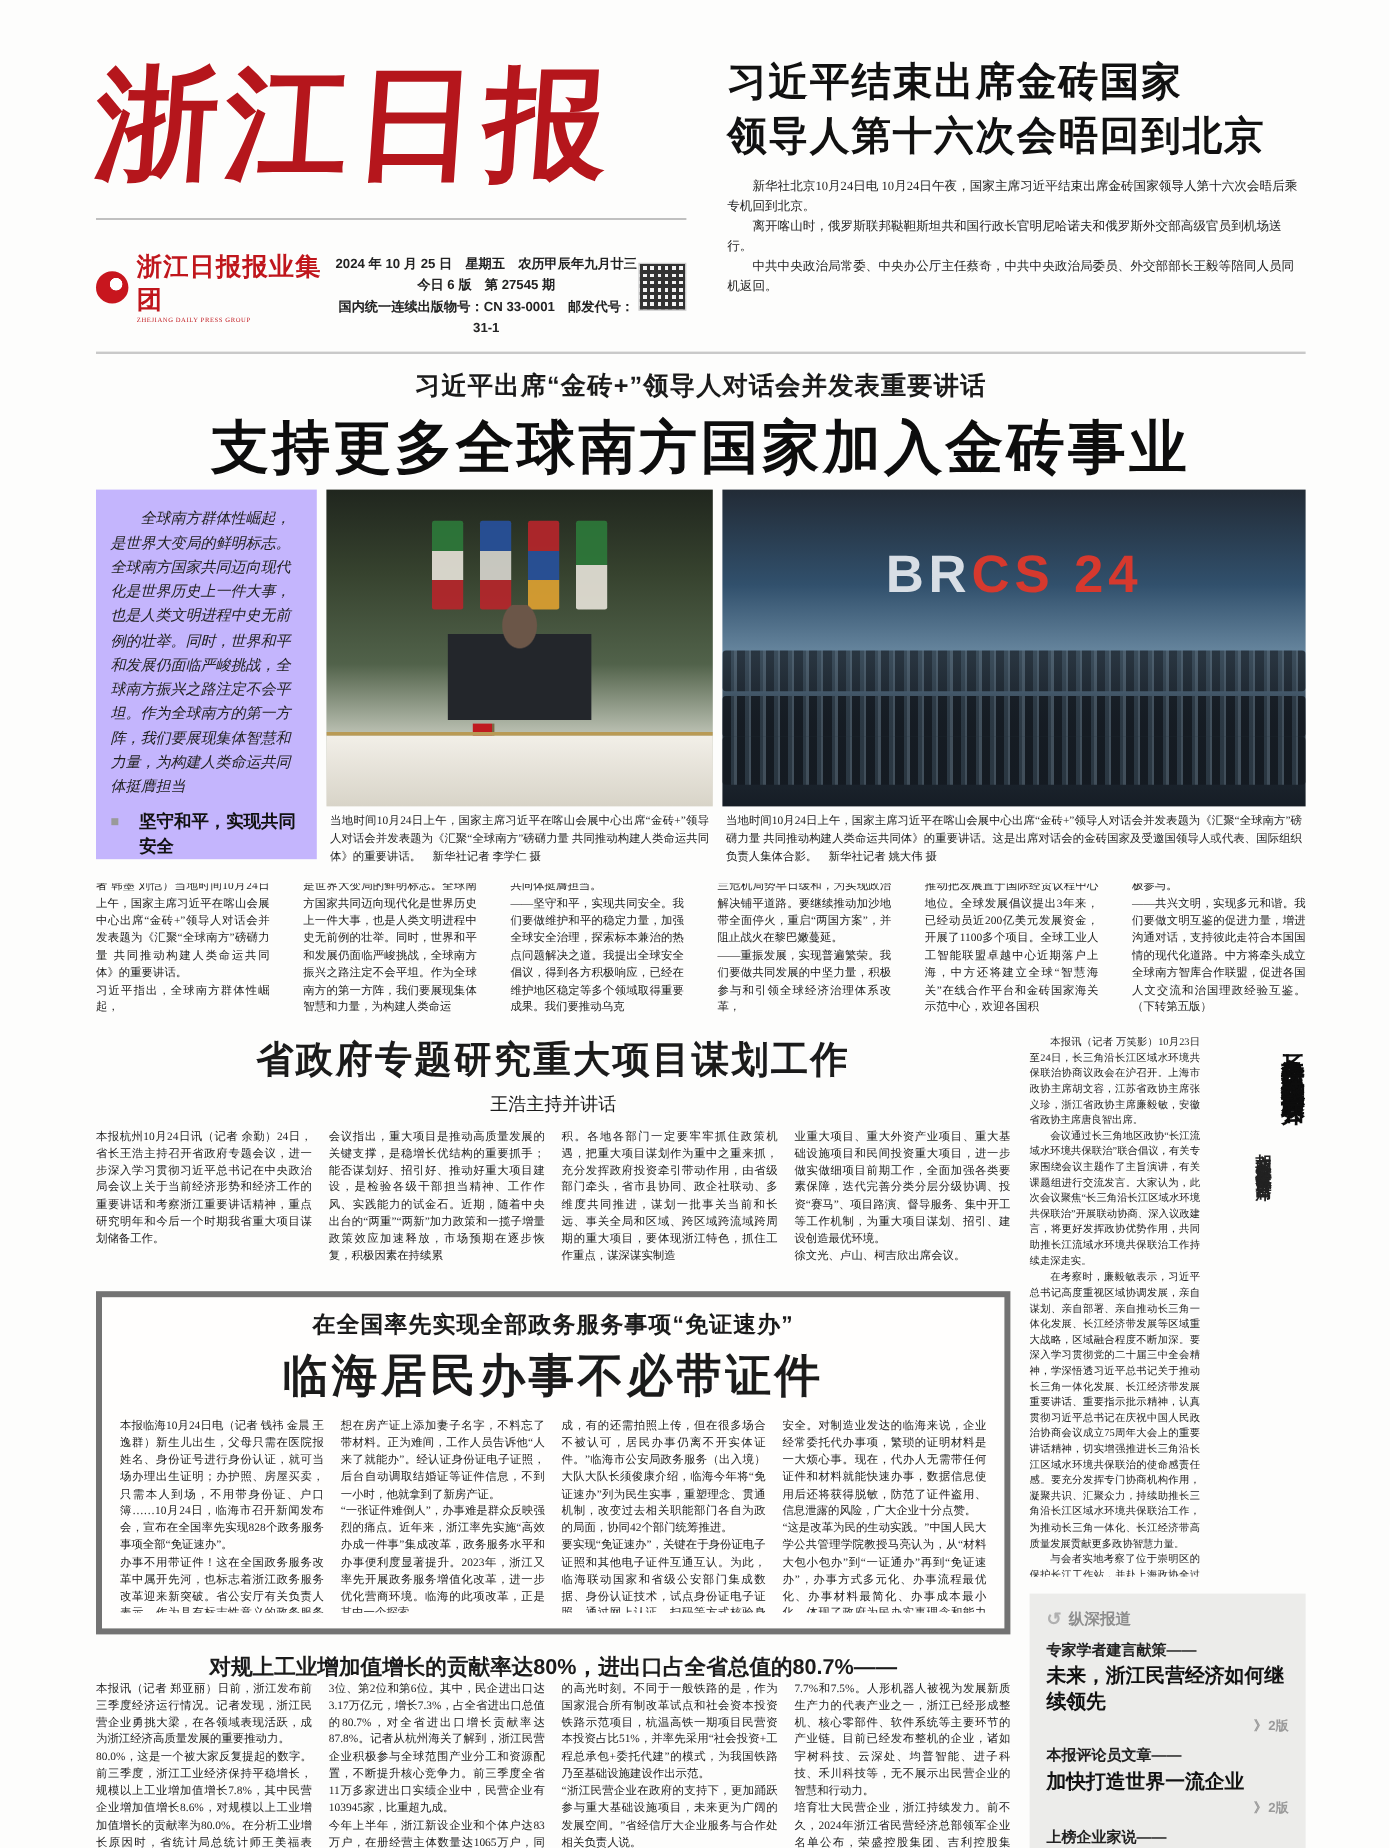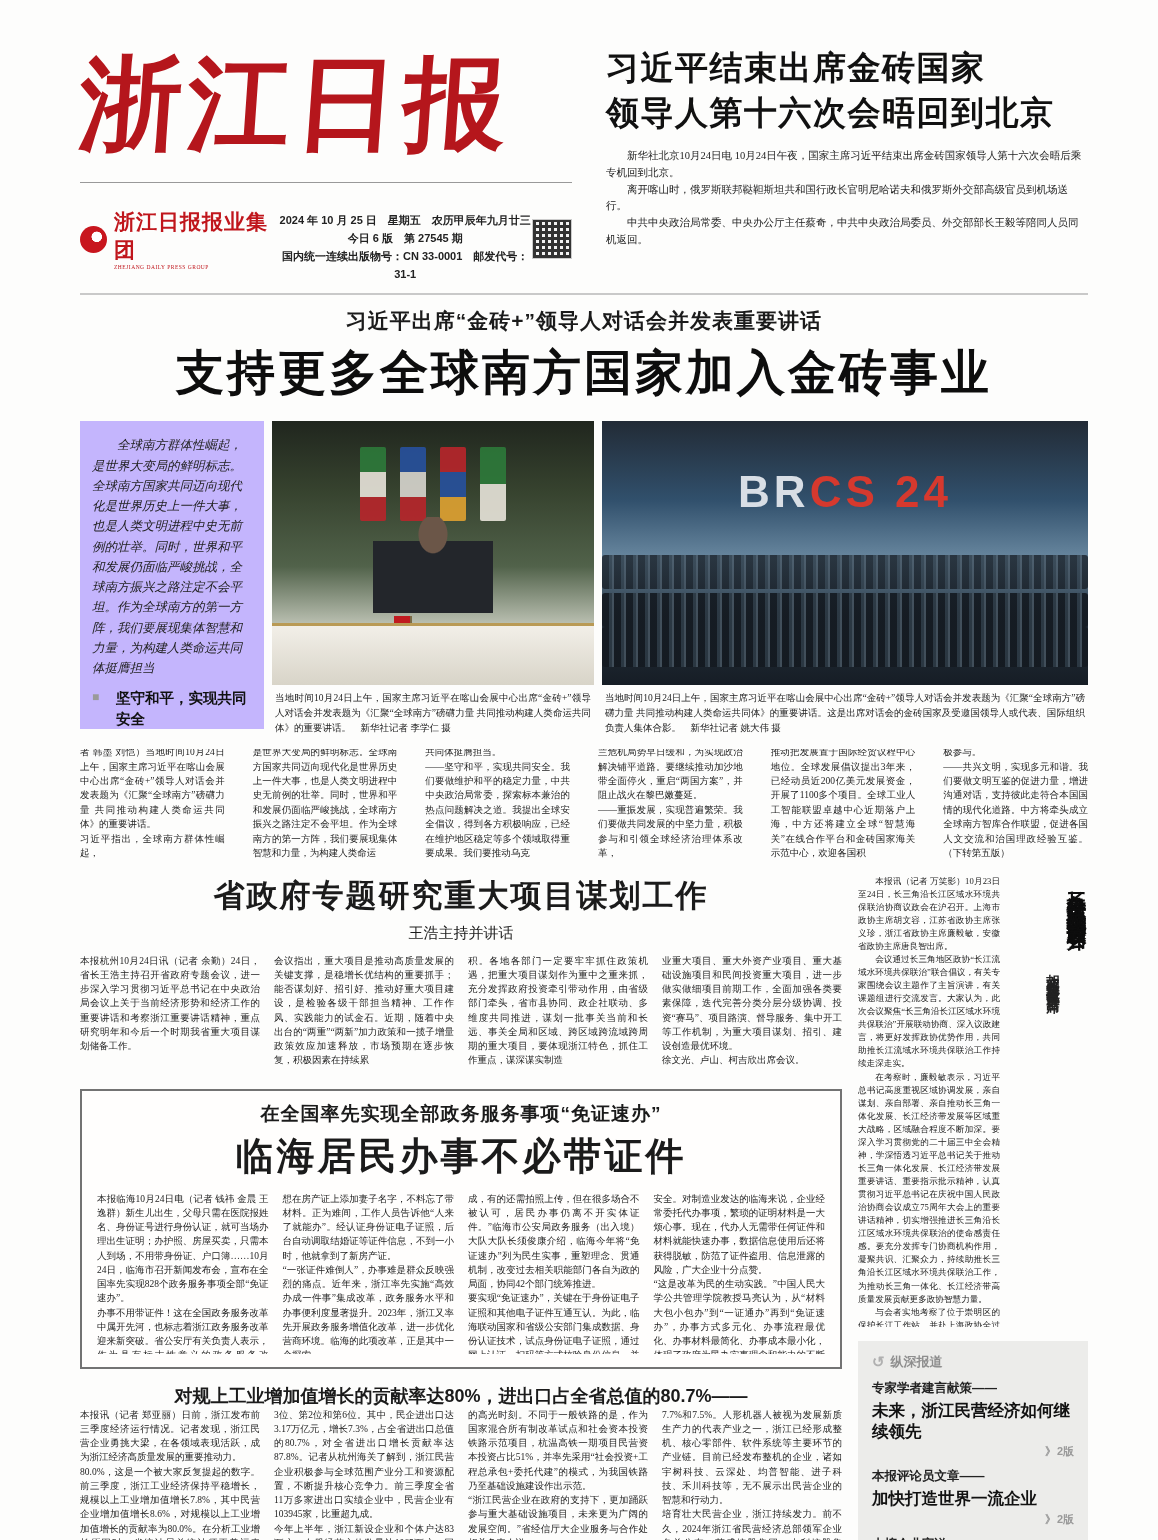--- a/index.html
+++ b/index.html
@@ -42,21 +42,21 @@
   }
   .top-body { margin-top:13px; font-size:10.5px; line-height:1.6; color:#222; }
   .top-body p { text-indent:2em; }
   .header-sep { border-top:2px solid #c9c9c9; margin-top:10px; }
 
   
   .lead { margin-top:12px; }
   .lead-kicker { text-align:center; font-family:"Liberation Sans", sans-serif; font-weight:bold; font-size:21px; letter-spacing:1px; }
   .lead-headline {
     text-align:center; font-family:"Liberation Sans", sans-serif; font-weight:900;
-    font-size:48px; letter-spacing:3px; margin:6px 0 16px; color:#0d0d0d;
+    font-size:48px; letter-spacing:3px; margin:6px 0 3px; color:#0d0d0d;
   }
   .photo-row { display:flex; gap:8px; align-items:stretch; }
   .quote-box { width:184px; flex:none; background:#c4b5fd; padding:14px 12px; height:308px; overflow:hidden; }
   .quote-text { font-style:italic; font-size:12.5px; line-height:1.62; text-indent:2em; color:#222; }
   .quote-bullets { list-style:none; margin-top:10px; }
   .quote-bullets li {
     font-family:"Liberation Sans", sans-serif; font-weight:bold; font-size:14.5px;
     line-height:1.4; margin-top:8px; padding-left:24px; position:relative; color:#111;
   }
   .quote-bullets li::before { content:"■"; position:absolute; left:0; top:1px; color:#9a9a9a; font-size:12px; }
@@ -92,21 +92,21 @@
   
   .lower { display:flex; gap:16px; margin-top:14px; }
   .lower-left { flex:1; min-width:0; }
   .lower-right { width:230px; flex:none; display:flex; flex-direction:column; gap:14px; }
 
   .gov-headline { text-align:center; font-family:"Liberation Sans", sans-serif; font-weight:900; font-size:31px; letter-spacing:2px; }
   .gov-sub { text-align:center; font-family:"Liberation Sans", sans-serif; font-size:15px; margin-top:7px; }
   .gov-cols { display:flex; gap:14px; margin-top:11px; height:122px; overflow:hidden; }
   .gov-cols .col, .linhai-cols .col, .minqi-cols .col { flex:1; font-size:9.5px; line-height:1.5; text-align:justify; white-space:pre-line; color:#222; }
 
-  .linhai { border:2px solid #737373; margin-top:13px; padding:10px 15px 13px; background:#fffefd; }
+  .linhai { border:5px solid #737373; margin-top:13px; padding:10px 15px 13px; background:#fffefd; }
   .linhai-kicker { text-align:center; font-family:"Liberation Sans", sans-serif; font-weight:bold; font-size:19px; letter-spacing:1px; }
   .linhai-headline { text-align:center; font-family:"Liberation Sans", sans-serif; font-weight:900; font-size:38px; letter-spacing:3px; margin:4px 0 10px; }
   .linhai-cols { display:flex; gap:14px; height:162px; overflow:hidden; }
 
   .minqi { margin-top:15px; }
   .minqi-kicker { text-align:center; font-family:"Liberation Sans", sans-serif; font-weight:bold; font-size:18px; }
   .minqi-headline { text-align:center; font-family:"Liberation Sans", sans-serif; font-weight:900; font-size:37px; letter-spacing:4px; margin:5px 0 11px; }
   .minqi-cols { display:flex; gap:14px; height:200px; overflow:hidden; }
 
   
@@ -211,21 +211,21 @@
           </div>
           <div class="caption">当地时间10月24日上午，国家主席习近平在喀山会展中心出席“金砖+”领导人对话会并发表题为《汇聚“全球南方”磅礴力量 共同推动构建人类命运共同体》的重要讲话。这是出席对话会的金砖国家及受邀国领导人或代表、国际组织负责人集体合影。　新华社记者 姚大伟 摄</div>
         </div>
       </div>
 
       <div class="lead-cols">
         <div class="col">新华社俄罗斯喀山10月24日电（记者 韩墨 刘恺）当地时间10月24日上午，国家主席习近平在喀山会展中心出席“金砖+”领导人对话会并发表题为《汇聚“全球南方”磅礴力量 共同推动构建人类命运共同体》的重要讲话。
 习近平指出，全球南方群体性崛起，</div>
         <div class="col">是世界大变局的鲜明标志。全球南方国家共同迈向现代化是世界历史上一件大事，也是人类文明进程中史无前例的壮举。同时，世界和平和发展仍面临严峻挑战，全球南方振兴之路注定不会平坦。作为全球南方的第一方阵，我们要展现集体智慧和力量，为构建人类命运</div>
         <div class="col">共同体挺膺担当。
-——坚守和平，实现共同安全。我们要做维护和平的稳定力量，中共中央政治局常委，探索标本兼治的热点问题解决之道。我提出全球安全倡议，得到各方积极响应，已经在维护地区稳定等多个领域取得重要成果。我们要推动乌克</div>
+——坚守和平，实现共同安全。我们要做维护和平的稳定力量，加强全球安全治理，探索标本兼治的热点问题解决之道。我提出全球安全倡议，得到各方积极响应，已经在维护地区稳定等多个领域取得重要成果。我们要推动乌克</div>
         <div class="col">兰危机局势早日缓和，为实现政治解决铺平道路。要继续推动加沙地带全面停火，重启“两国方案”，并阻止战火在黎巴嫩蔓延。
 ——重振发展，实现普遍繁荣。我们要做共同发展的中坚力量，积极参与和引领全球经济治理体系改革，</div>
         <div class="col">推动把发展置于国际经贸议程中心地位。全球发展倡议提出3年来，已经动员近200亿美元发展资金，开展了1100多个项目。全球工业人工智能联盟卓越中心近期落户上海，中方还将建立全球“智慧海关”在线合作平台和金砖国家海关示范中心，欢迎各国积</div>
         <div class="col">极参与。
 ——共兴文明，实现多元和谐。我们要做文明互鉴的促进力量，增进沟通对话，支持彼此走符合本国国情的现代化道路。中方将牵头成立全球南方智库合作联盟，促进各国人文交流和治国理政经验互鉴。　（下转第五版）</div>
       </div>
     </div>
 
     <div class="lower">
       <div class="lower-left">

